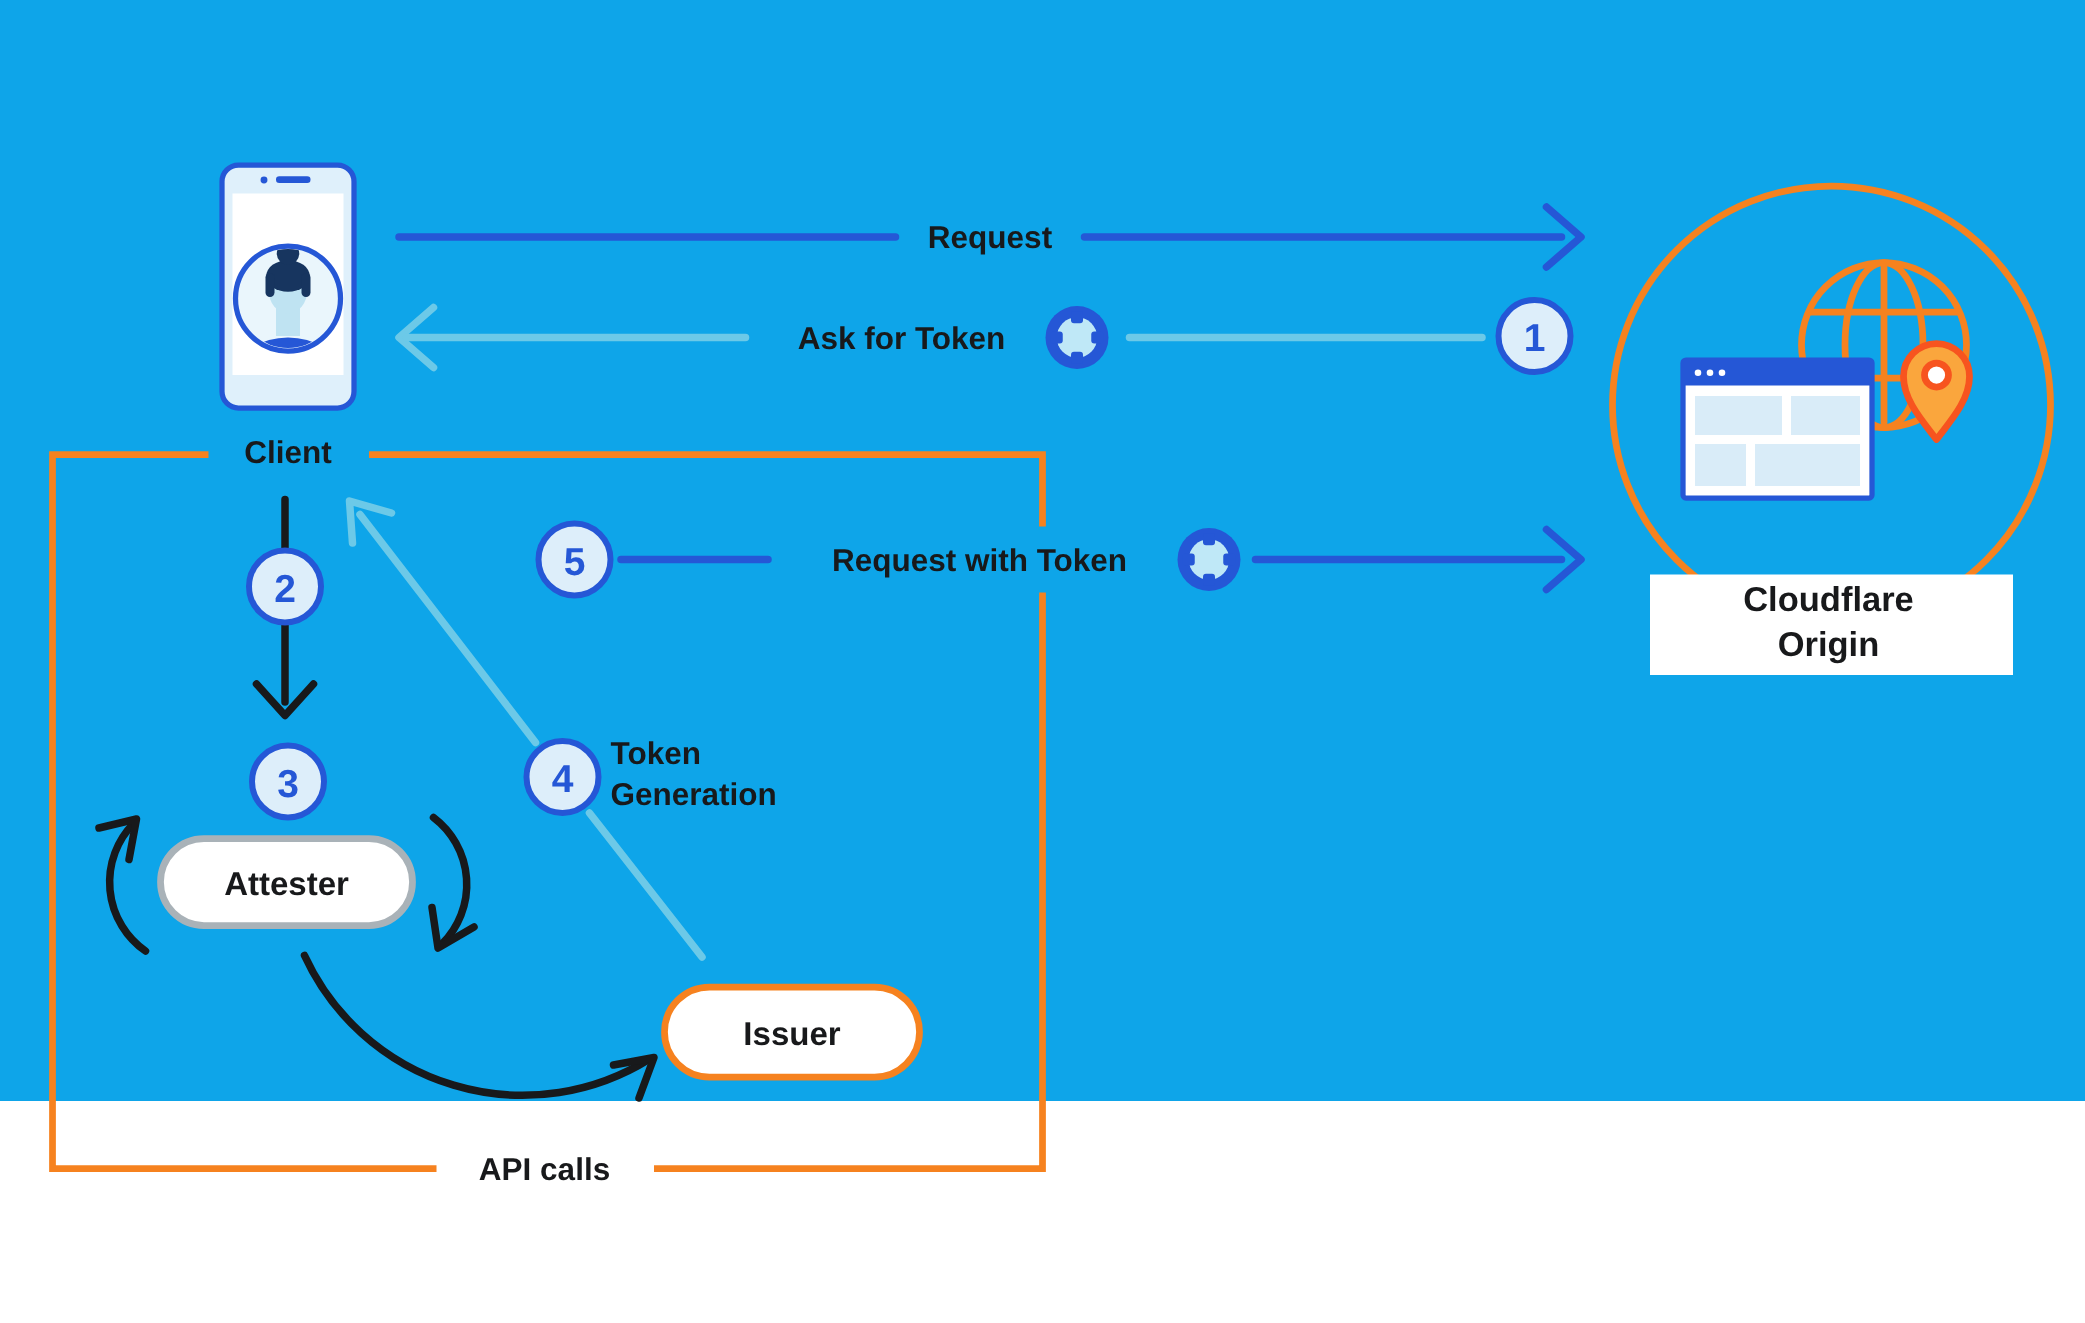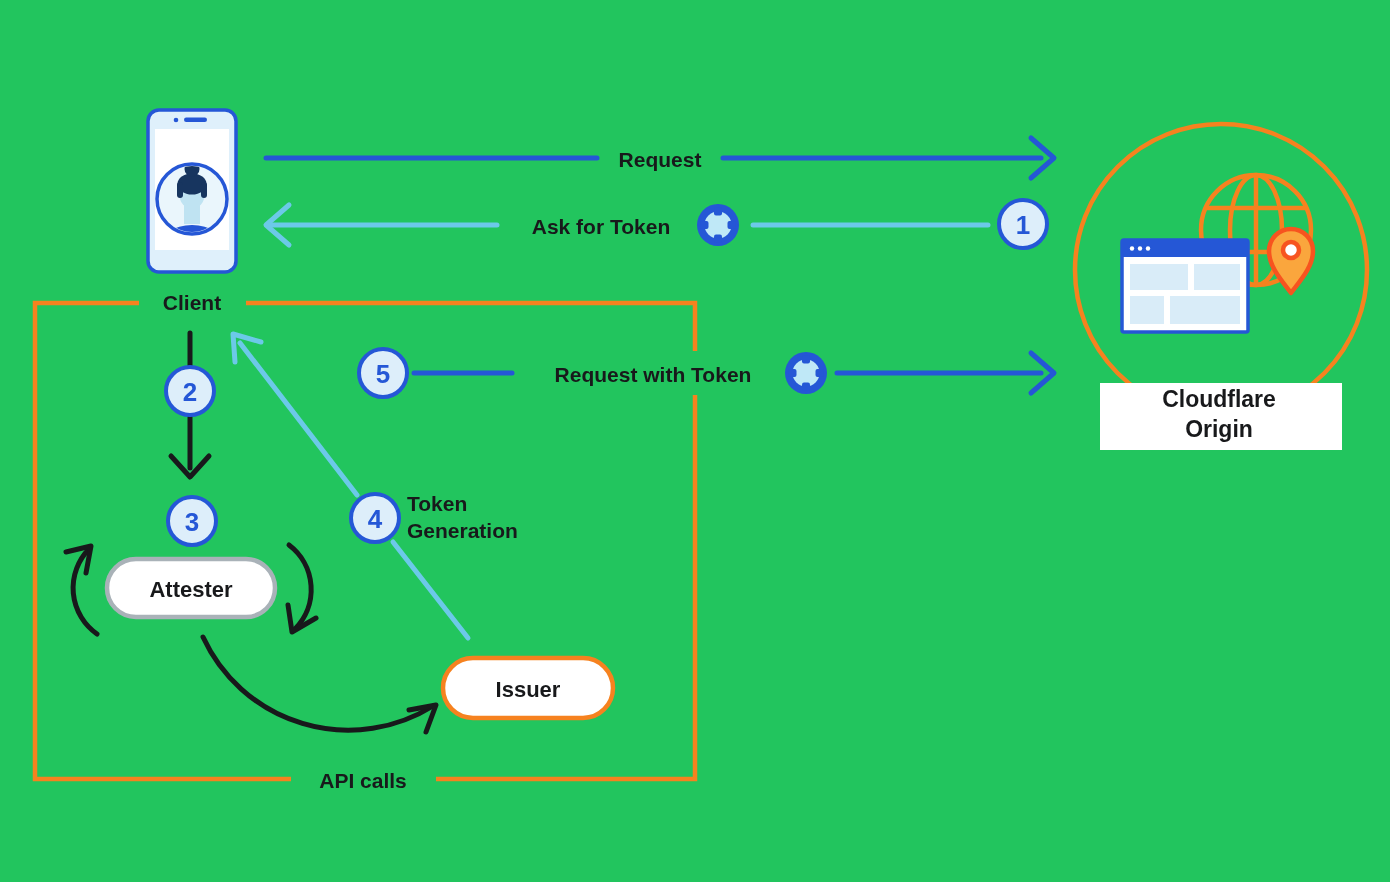--- a/index.html
+++ b/index.html
@@ -7,22 +7,22 @@
     padding: 0;
     background: #ffffff;
     width: 1390px;
     height: 882px;
     overflow: hidden;
     font-family: "Liberation Sans", sans-serif;
   }
   .canvas {
     position: relative;
     width: 1390px;
-    height: 882px;
-    background: #22c55e;
+    height: 734px;
+    background: #0ea5e9;
   }
   svg text {
     font-family: "Liberation Sans", "DejaVu Sans", sans-serif;
     font-weight: bold;
     fill: #18191b;
     dominant-baseline: central;
   }
   svg text.lbl   { font-size: 21px; }
   svg text.node  { font-size: 22px; }
   svg text.big   { font-size: 23px; }

